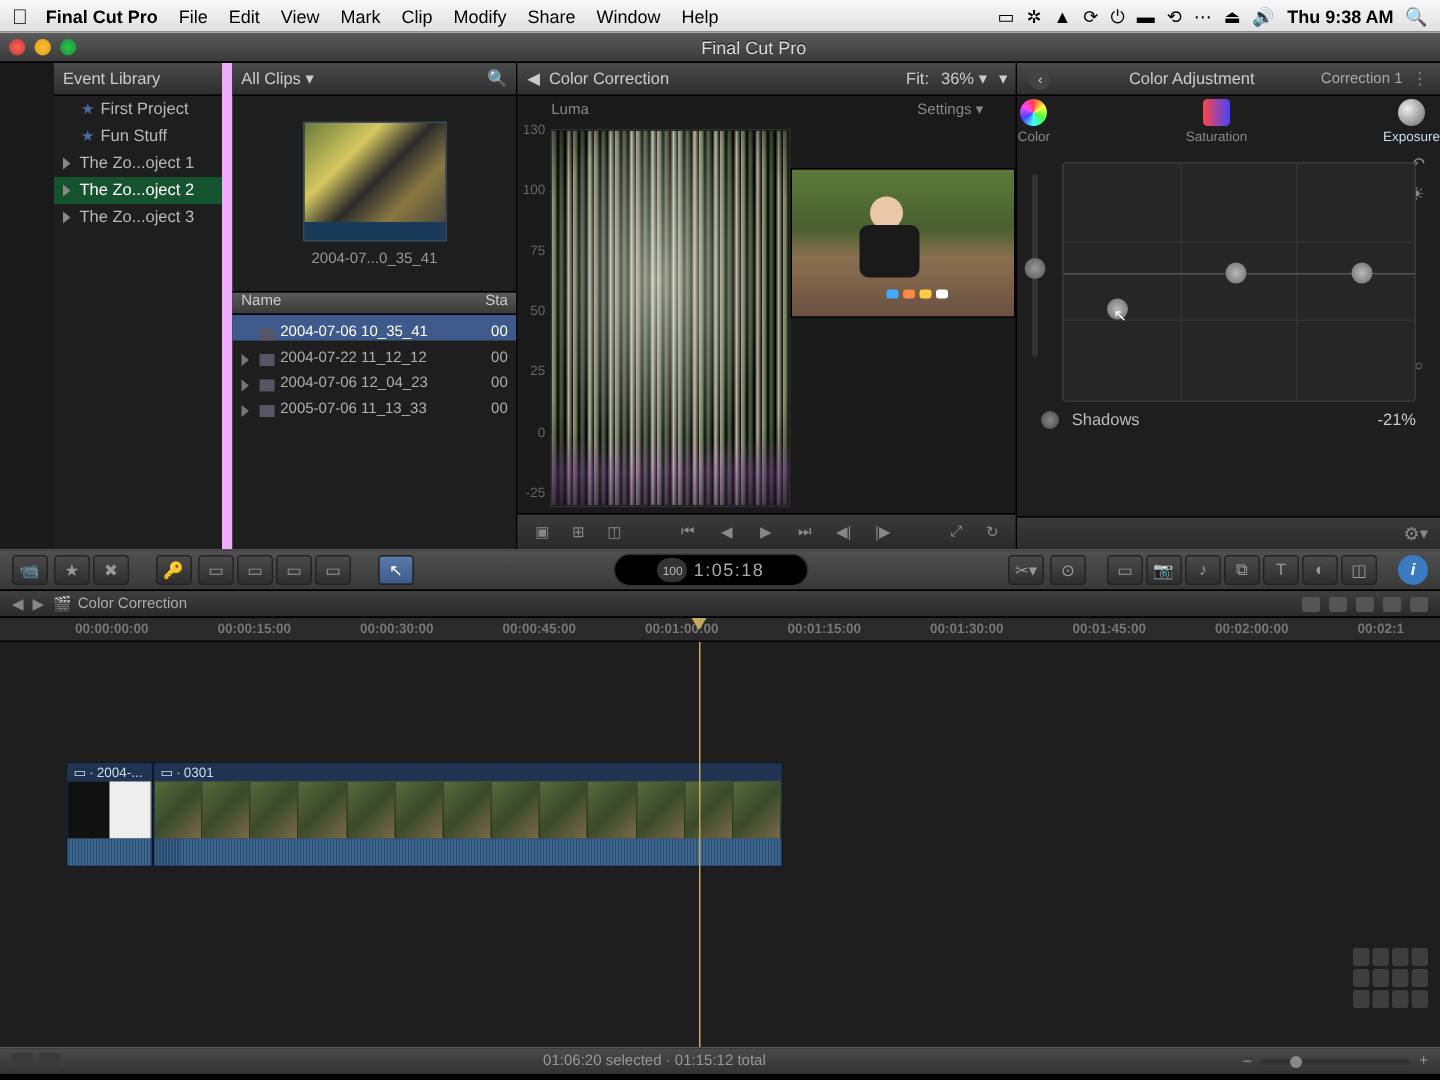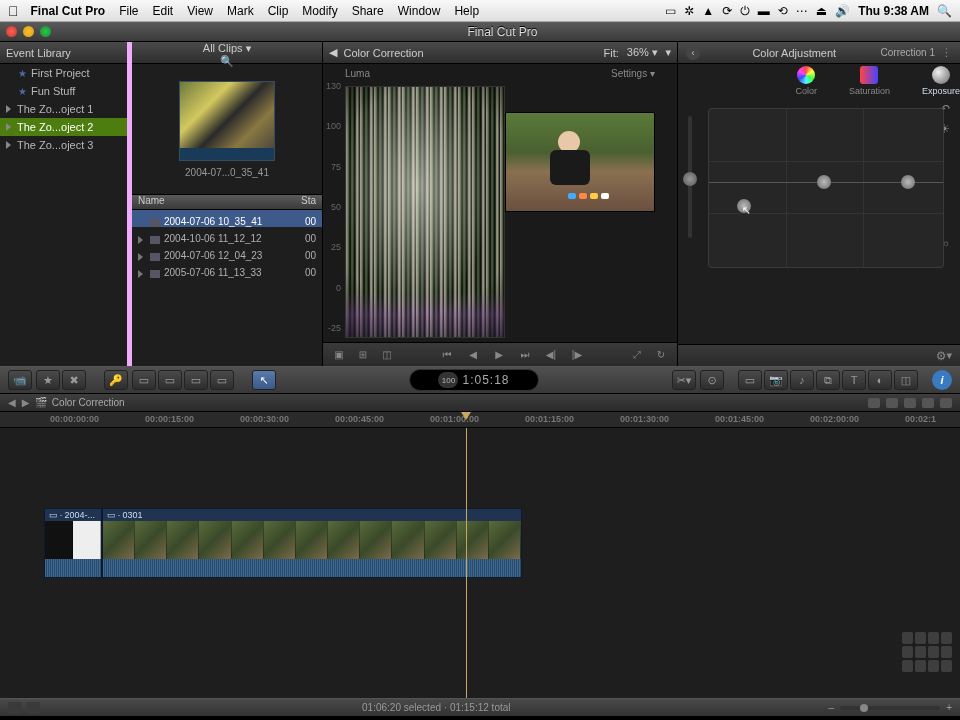--- a/index.html
+++ b/index.html
@@ -18,29 +18,29 @@
 .titlebar { height: 20px; background: linear-gradient(#5a5a5a,#3a3a3a); display: flex; align-items: center; padding: 0 6px; border-bottom: 1px solid #000; }
 .titlebar .traffic { display: flex; gap: 6px; }
 .titlebar .dot { width: 11px; height: 11px; border-radius: 50%; }
 .titlebar .red { background: radial-gradient(#ff6259,#c0392b); }
 .titlebar .yellow { background: radial-gradient(#ffbd2e,#d4a017); }
 .titlebar .green { background: radial-gradient(#28c940,#1e8449); }
 .titlebar .title { flex: 1; text-align: center; font-size: 12px; color: #ddd; text-shadow: 0 -1px #000; }
 
 
 .main { display: flex; height: 324px; background: #1a1a1a; }
-.event-lib { width: 132px; background: #1e1e1e; border-right: 5px solid #f0abfc; }
+.event-lib { width: 119px; background: #1e1e1e; border-right: 7px solid #f0abfc; margin-left: 36px; }
 .panel-hdr { height: 22px; background: linear-gradient(#4a4a4a,#2e2e2e); display: flex; align-items: center; padding: 0 6px; font-size: 11px; color: #ccc; border-bottom: 1px solid #000; }
 .ev-row { padding: 3px 6px 3px 18px; font-size: 11px; color: #b8b8b8; display: flex; align-items: center; gap: 4px; }
-.ev-row.sel { background: #4d7c0f; color: #fff; }
+.ev-row.sel { background: #14532d; color: #fff; }
 .ev-row .tri { width: 0; height: 0; border-top: 4px solid transparent; border-bottom: 4px solid transparent; border-left: 5px solid #888; margin-left: -12px; margin-right: 2px; }
 .ev-row .star { color: #4a6ba8; font-size: 10px; }
 
 .browser { width: 191px; background: #1e1e1e; border-right: 1px solid #000; display: flex; flex-direction: column; }
-.browser-hdr { height: 22px; background: linear-gradient(#4a4a4a,#2e2e2e); display: flex; align-items: center; padding: 0 6px; font-size: 11px; color: #ccc; border-bottom: 1px solid #000; justify-content: space-between; flex-direction: column; }
+.browser-hdr { height: 22px; background: linear-gradient(#4a4a4a,#2e2e2e); display: flex; align-items: center; padding: 0 6px; font-size: 11px; color: #ccc; border-bottom: 1px solid #000; justify-content: space-between; }
 .thumb-area { flex: 0 0 130px; display: flex; flex-direction: column; align-items: center; justify-content: center; }
 .thumb { width: 96px; height: 80px; background: linear-gradient(135deg, #6b7a3c 0%, #d4c860 30%, #2a2a2a 50%, #8a7842 70%, #3a3a3a 100%); border: 1px solid #3a4a60; position: relative; }
 .thumb::after { content:""; position:absolute; bottom:0; left:0; right:0; height:12px; background:#1a3a5a; }
 .thumb-label { font-size: 10px; color: #999; margin-top: 6px; }
 .list-hdr { height: 16px; background: linear-gradient(#5a5a5a,#3a3a3a); display: flex; padding: 0 6px; font-size: 10px; color: #ccc; border-top: 1px solid #000; border-bottom: 1px solid #000; }
 .list-hdr .c1 { flex: 1; }
 .list-row { height: 17px; padding: 0 6px 0 18px; display: flex; align-items: flex-end; font-size: 10px; color: #b0b0b0; position: relative; }
 .list-row .tri { position:absolute; left:6px; width: 0; height: 0; border-top: 4px solid transparent; border-bottom: 4px solid transparent; border-left: 5px solid #777; }
 .list-row .ic { width:10px; height:8px; background:#556; margin-right:4px; }
 .list-row.sel { background: #3e5a8a; color: #fff; }
@@ -78,21 +78,21 @@
 .viewer-ctrl { height: 24px; background: linear-gradient(#3a3a3a,#2a2a2a); display: flex; align-items: center; padding: 0 8px; gap: 6px; border-top: 1px solid #000; }
 .vc-btn { width: 16px; height: 14px; color: #888; display:inline-flex; align-items:center; justify-content:center; font-size:10px; }
 .vc-group { display:flex; gap:8px; }
 .vc-center { flex:1; display:flex; justify-content:center; gap:10px; }
 
 
 .inspector { width: 282px; background: #1e1e1e; display: flex; flex-direction: column; }
 .insp-hdr { height: 22px; background: linear-gradient(#4a4a4a,#2e2e2e); display: flex; align-items: center; padding: 0 8px; font-size: 11px; color: #ccc; border-bottom: 1px solid #000; }
 .insp-hdr .back { width:14px; height:14px; background:#444; border-radius:50%; margin-right:8px; display:flex; align-items:center; justify-content:center; font-size:9px; }
 .insp-hdr .ins-r { margin-left:auto; font-size:10px; color:#aaa; }
-.insp-tabs { height: 36px; display: flex; justify-content: flex-end; gap: 32px; padding-top: 2px; }
+.insp-tabs { height: 36px; display: flex; justify-content: space-between; gap: 32px; padding-top: 2px; }
 .insp-tab { display: flex; flex-direction: column; align-items: center; gap: 2px; font-size: 9px; color: #888; }
 .insp-tab .ticon { width: 18px; height: 18px; border-radius: 50%; }
 .insp-tab.color .ticon { background: conic-gradient(#f44,#ff4,#4f4,#4ff,#44f,#f4f,#f44); }
 .insp-tab.sat .ticon { background: linear-gradient(90deg,#f44,#44f); border-radius:3px; }
 .insp-tab.exp .ticon { background: radial-gradient(circle at 35% 35%, #eee, #666); }
 .insp-tab.exp { color: #cde; }
 .board-wrap { flex: 1; position: relative; padding: 8px 16px 0 30px; }
 .sun-ic { position:absolute; right:10px; color:#888; font-size:12px; }
 .vslider { position:absolute; left:10px; top:16px; bottom:30px; width:4px; background:#333; border-radius:2px; }
 .vslider .knob { position:absolute; left:-5px; width:14px; height:14px; background:radial-gradient(#999,#555); border-radius:50%; top:46%; }
@@ -236,21 +236,21 @@
       <span>Sta</span>
     </div>
     <div class="list-row sel">
         <span class="ic"></span>
         <span class="c1">2004-07-06 10_35_41</span>
         <span>00</span>
       </div>
     <div class="list-row">
         <span class="tri"></span>
         <span class="ic"></span>
-        <span class="c1">2004-10-06 11_12_12</span>
+        <span class="c1">2004-07-22 11_12_12</span>
         <span>00</span>
       </div>
     <div class="list-row">
         <span class="tri"></span>
         <span class="ic"></span>
         <span class="c1">2004-07-06 12_04_23</span>
         <span>00</span>
       </div>
     <div class="list-row">
         <span class="tri"></span>
@@ -356,20 +356,25 @@
         <div class="grid-v" style="left:33%"></div>
           <div class="grid-v" style="left:66%"></div>
         <div class="grid-h" style="top:33%"></div>
           <div class="grid-h" style="top:66%"></div>
         <div class="hline"></div>
         <div class="puck p1"></div>
         <div class="puck p2"></div>
         <div class="puck p3"></div>
         <span class="cursor">↖</span>
       </div>
+    </div>
+    <div class="param-row">
+      <span class="dotk"></span>
+      <span>Shadows</span>
+      <span class="pv">-21%</span>
     </div>
     <div style="flex:1"></div>
     <div class="insp-btm">
       <span class="gear">⚙</span>
         <span style="color:#888">▾</span>
     </div>
   </div>
 </div>
 
 <div class="mid-toolbar">

